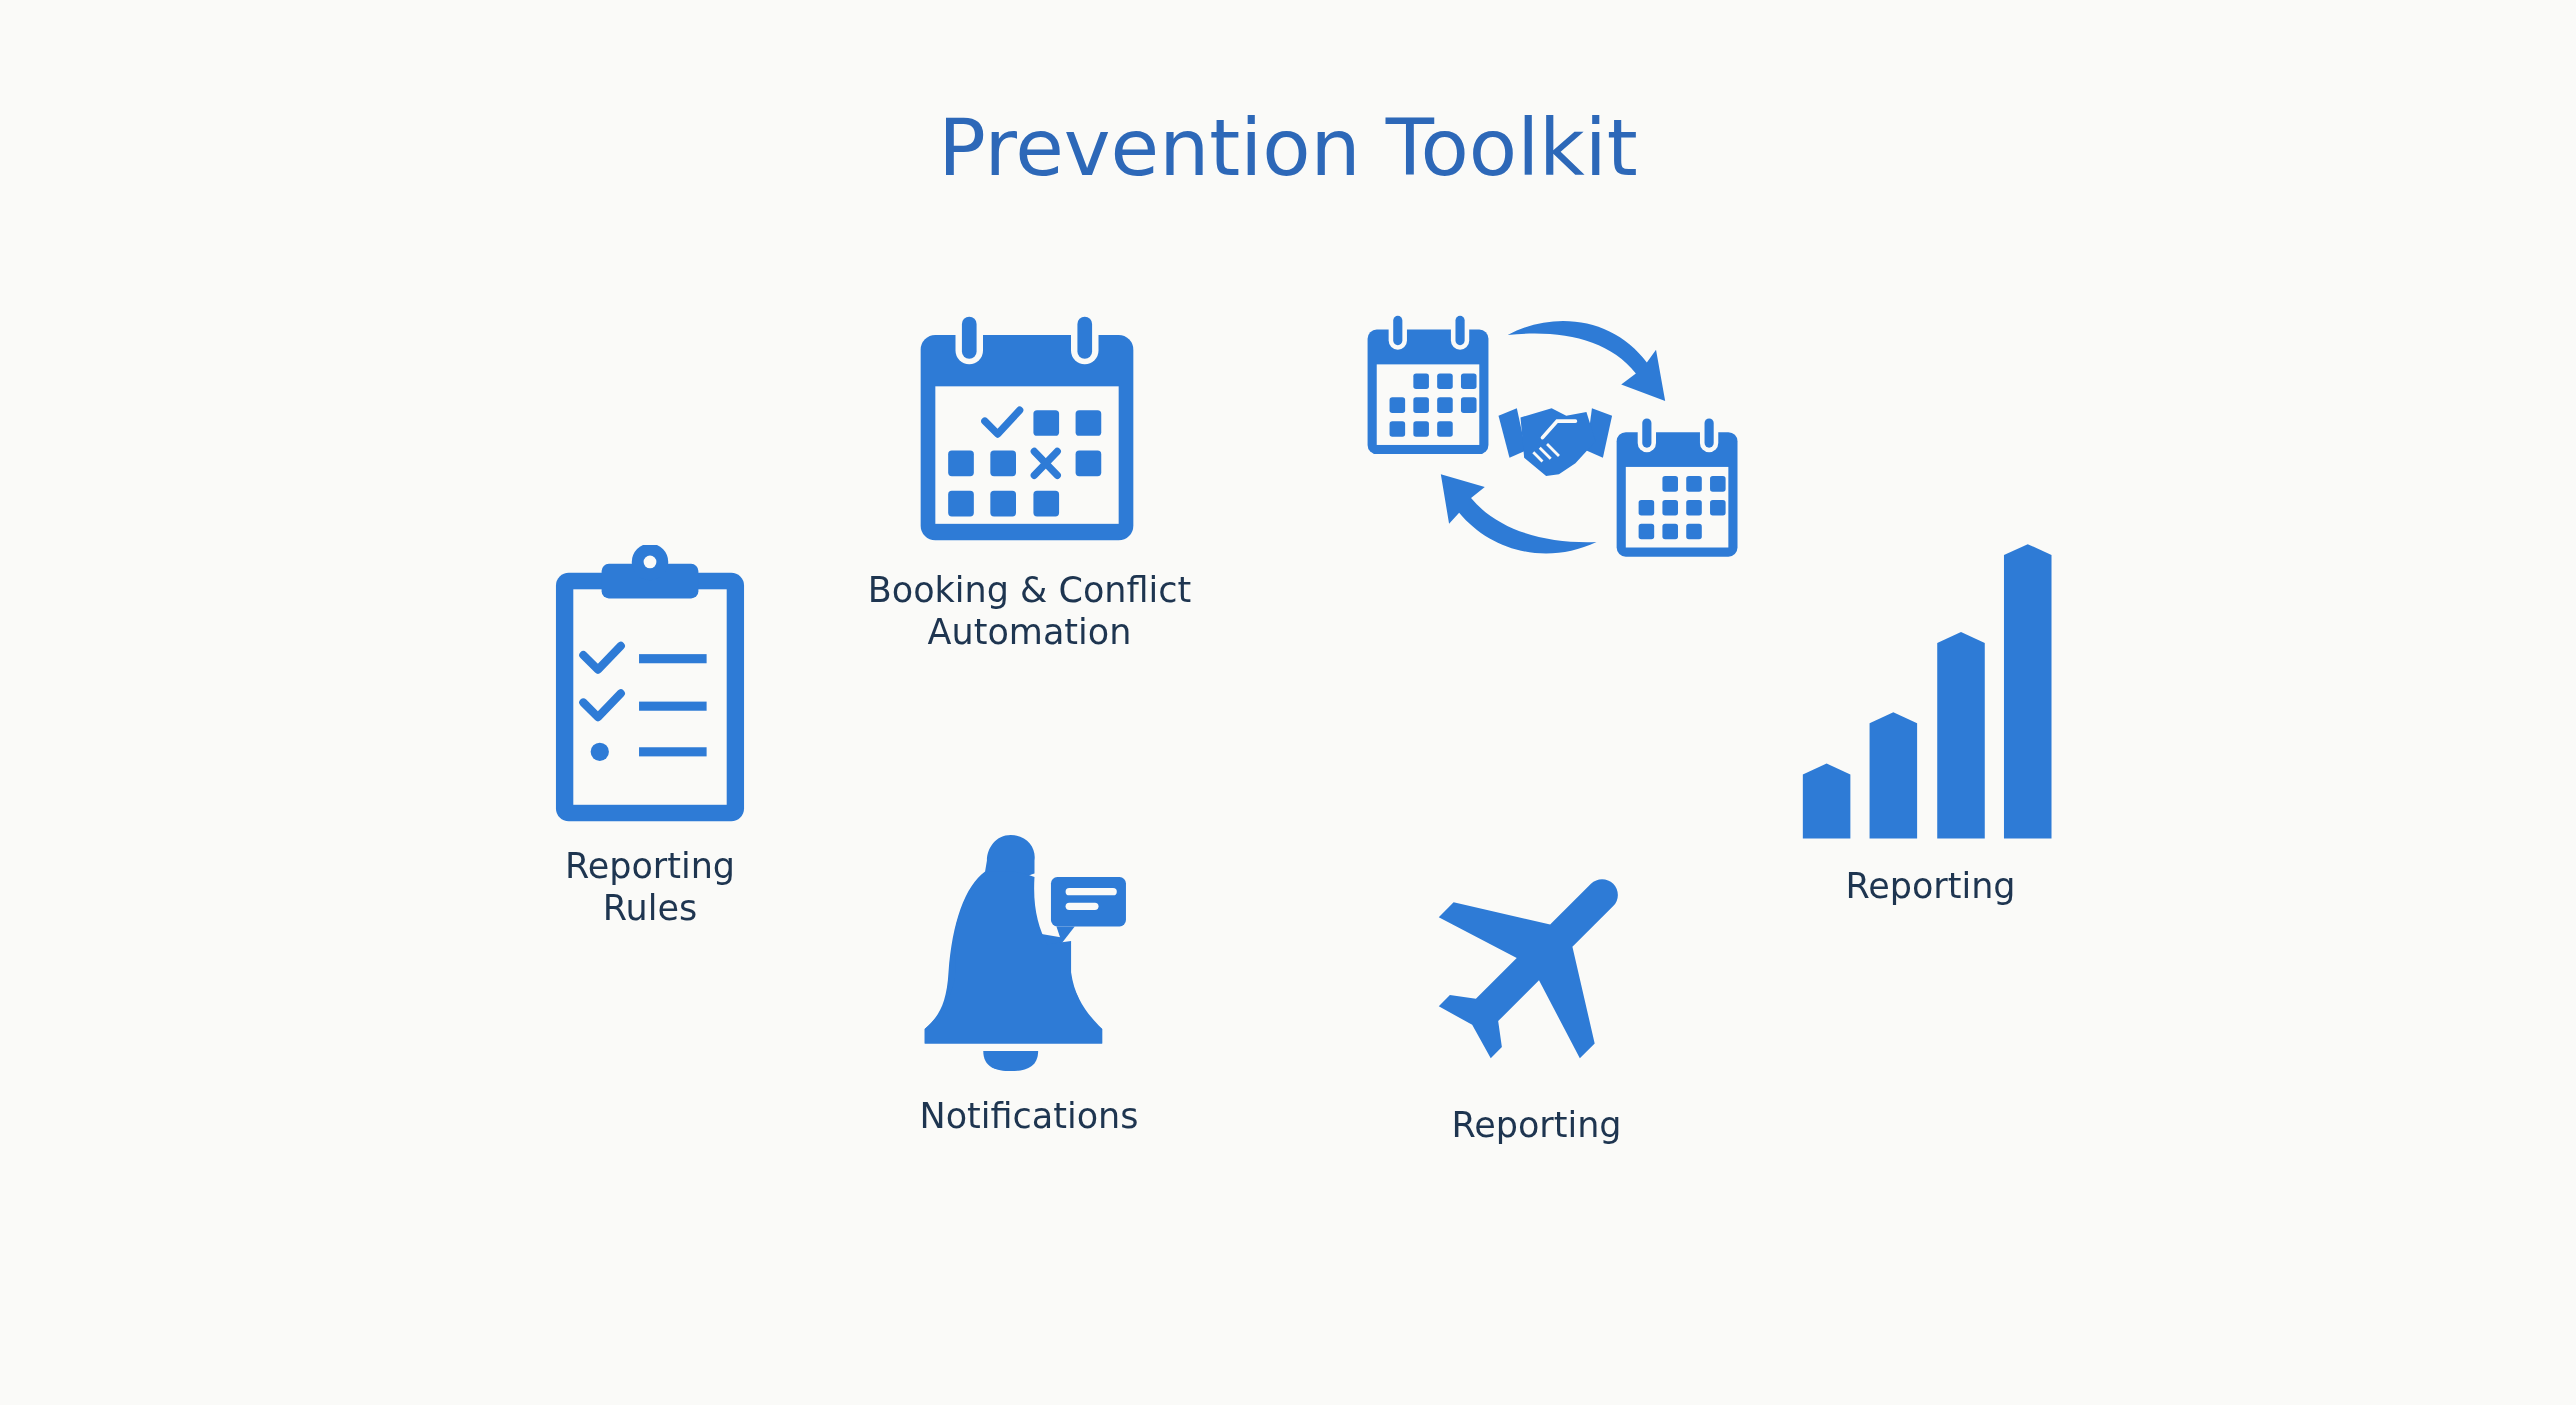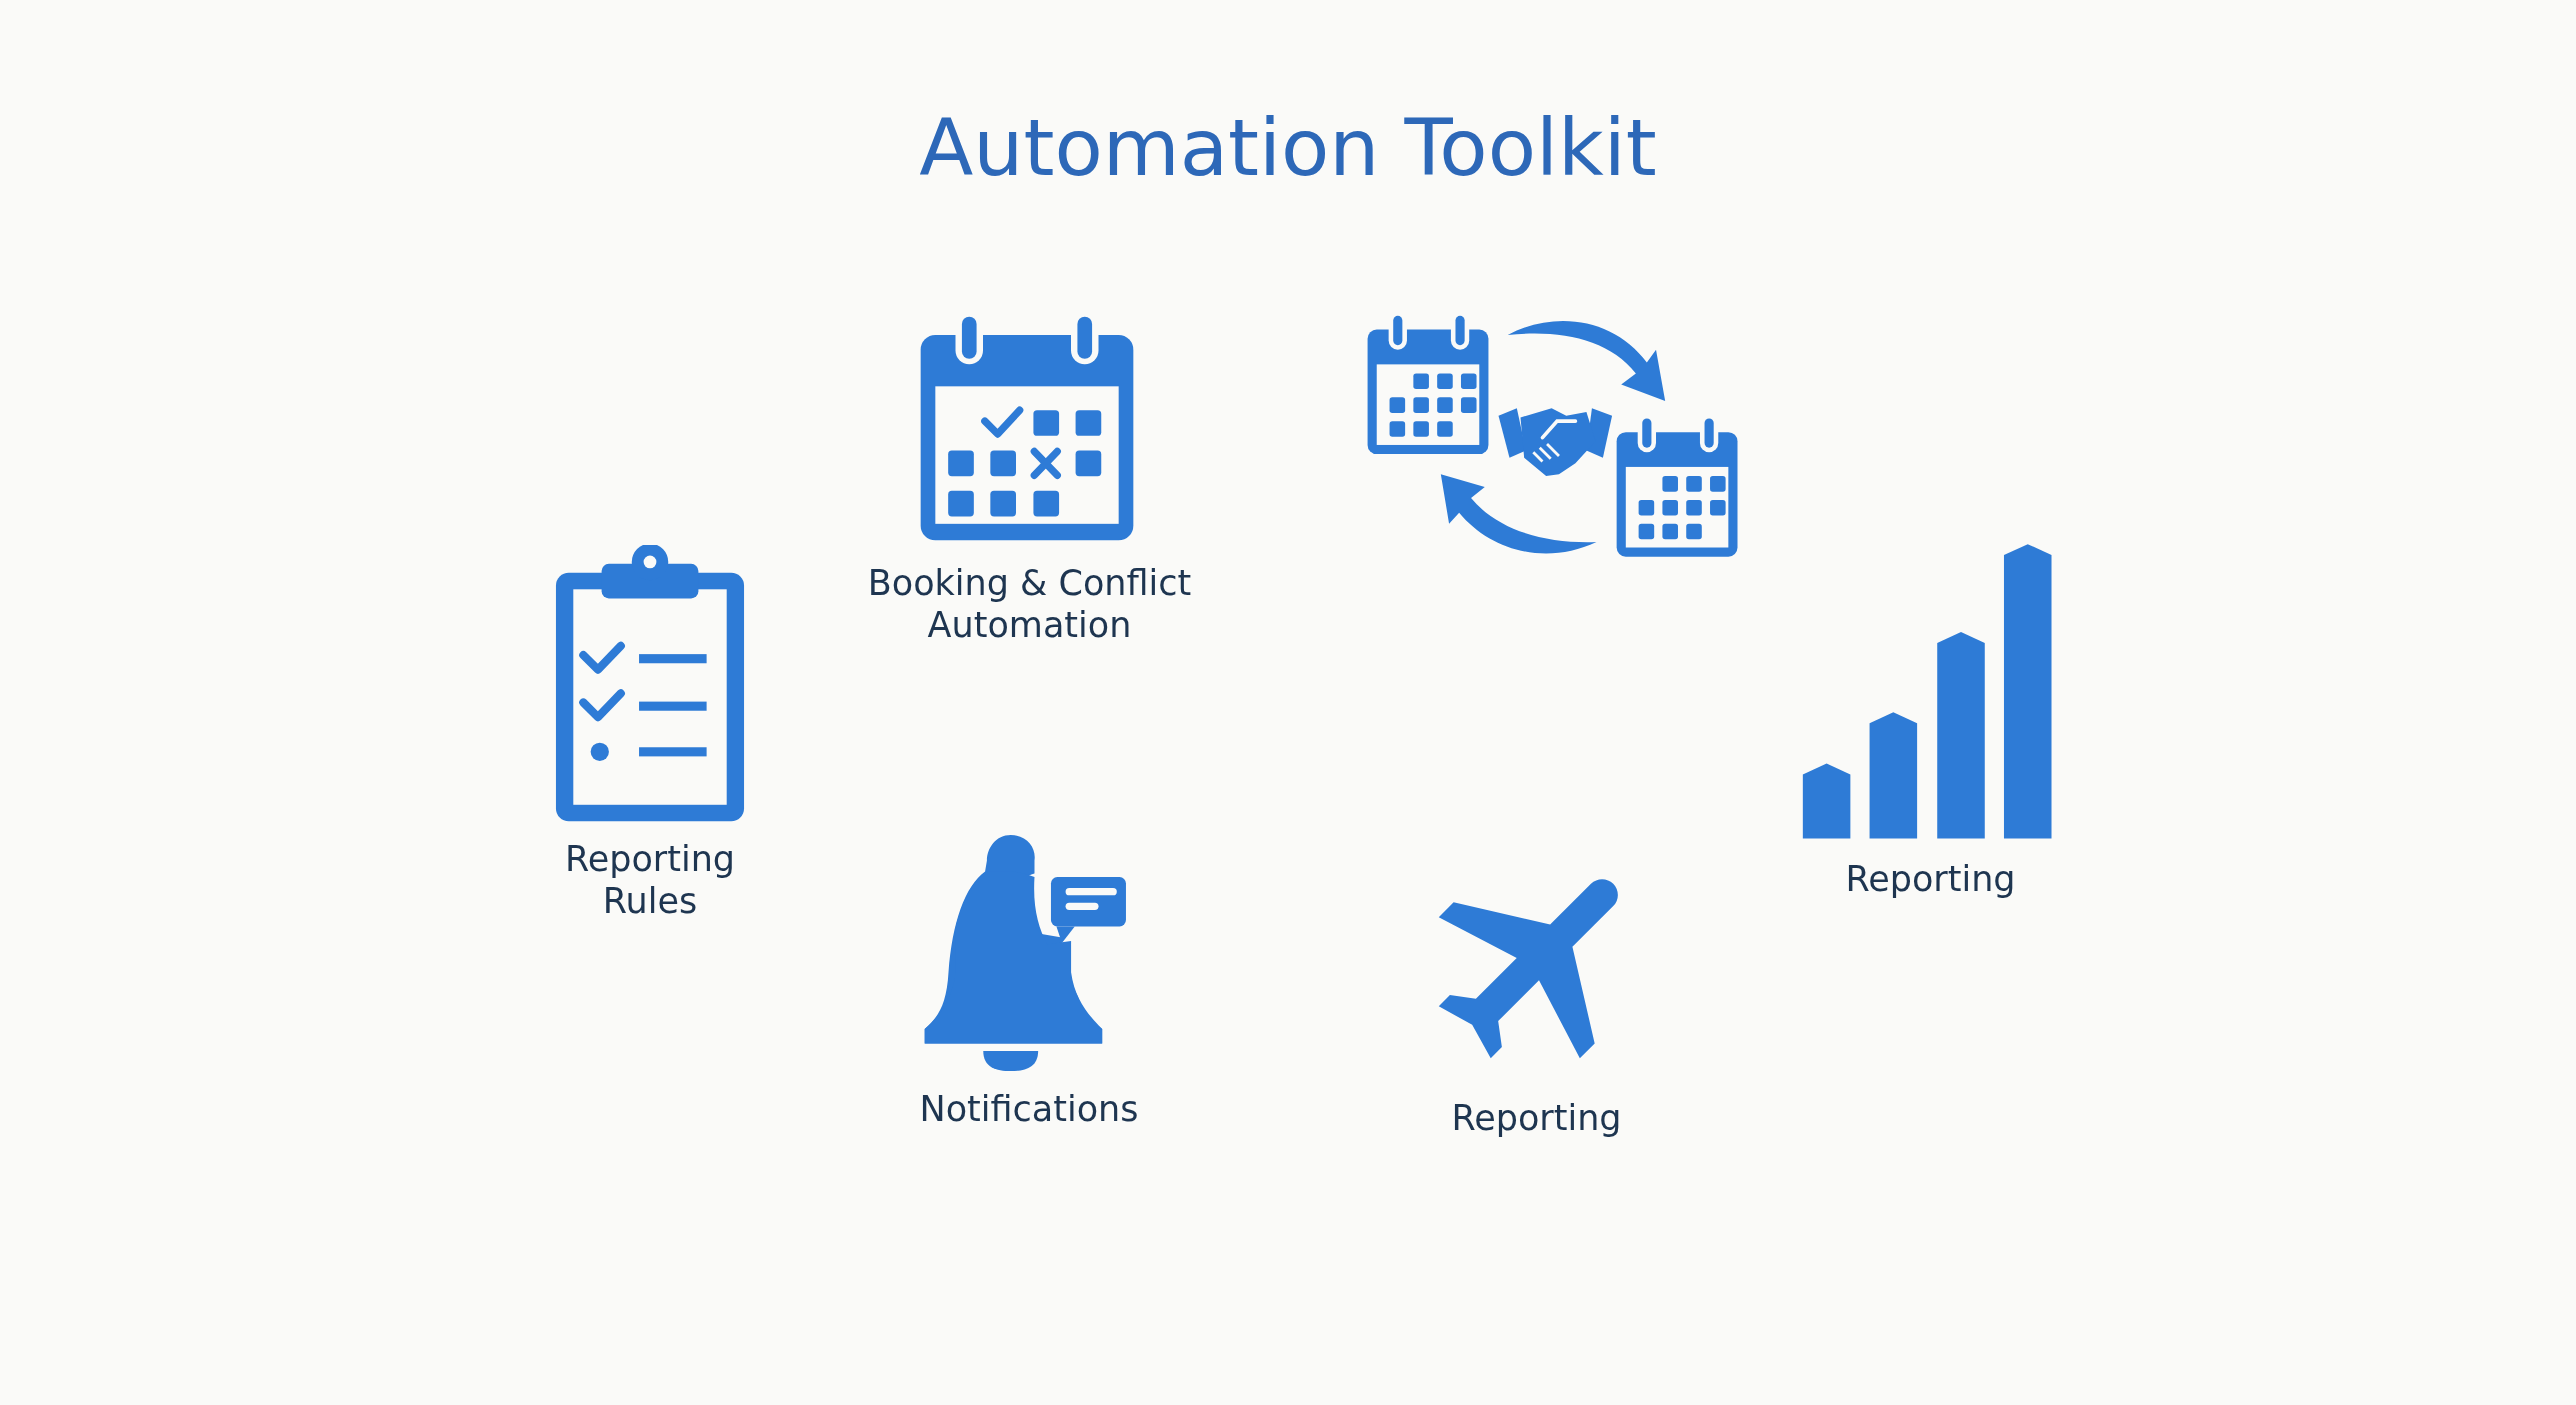--- a/index.html
+++ b/index.html
@@ -17,26 +17,27 @@
     font-family: "DejaVu Sans", sans-serif;
   }
   .item { position: absolute; }
   .item svg { position: absolute; display: block; }
   .label {
     position: absolute; text-align: center;
     font-size: 35px; line-height: 42px;
     color: #1e3550;
     font-family: "DejaVu Sans", sans-serif;
     white-space: nowrap;
+    margin-top: 7px;
   }
 </style>
 </head>
 <body>
 
-<div class="title">Automation Toolkit</div>
+<div class="title">Prevention Toolkit</div>
 
 <div class="item" style="left:531px;top:540px;width:238px;height:384px;">
   <svg style="left:13.7px;top:4.6px;" width="210" height="284" viewBox="0 0 230 310">
     <rect x="12" y="30" width="206" height="272" rx="14" fill="#2e7bd6"></rect>
     <rect x="31" y="48" width="168" height="236" fill="#fafaf8"></rect>
     <rect x="62" y="20" width="106" height="38" rx="8" fill="#2e7bd6"></rect>
     <circle cx="115" cy="18" r="20" fill="#2e7bd6"></circle>
     <circle cx="115" cy="18" r="7" fill="#fafaf8"></circle>
     <rect x="51" y="0" width="0" height="0"></rect>
     <polyline points="42,120 58,136 83,110" fill="none" stroke="#2e7bd6" stroke-width="9" stroke-linecap="round" stroke-linejoin="round"></polyline>

